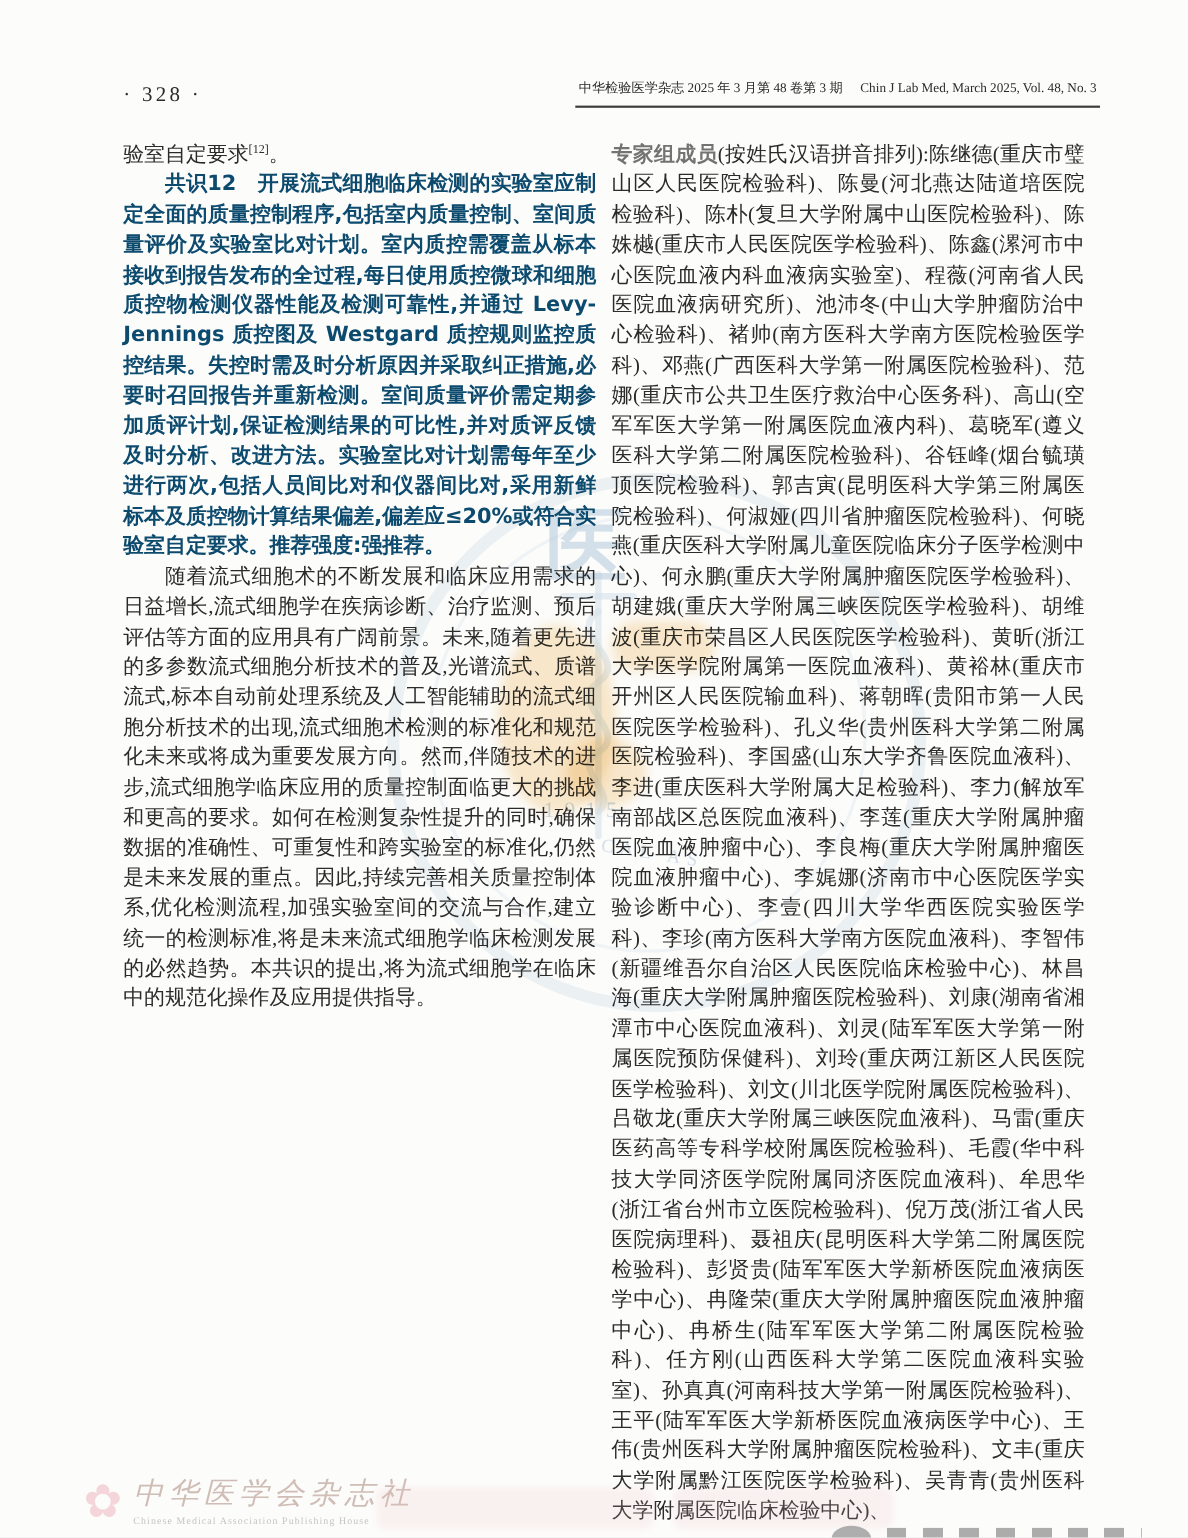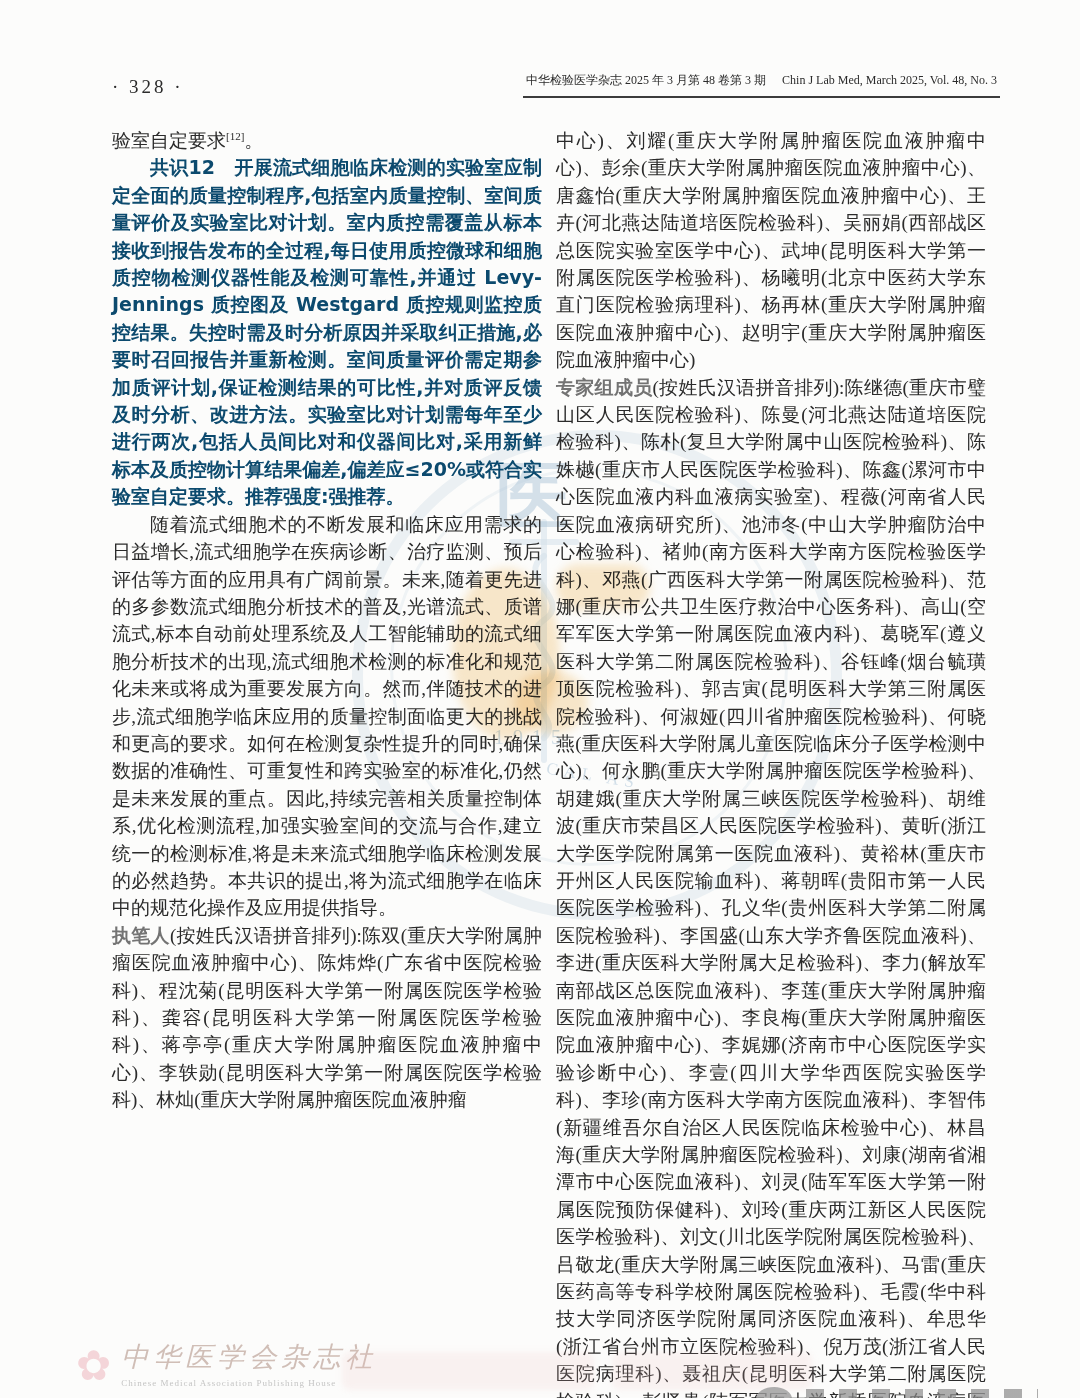--- a/index.html
+++ b/index.html
@@ -86,25 +86,23 @@
     <span class="page-num">·  328  ·</span>
     <span class="citation">
       <span>中华检验医学杂志 2025 年 3 月第 48 卷第 3 期</span><span class="en">Chin J Lab Med, March 2025, Vol. 48, No. 3</span>
     </span>
   </header>
 
   <div class="col left">
     <p class="flush"><span>验室自定要求</span><sup>[12]</sup><span>。</span></p>
     <p class="bold-para">共识12　开展流式细胞临床检测的实验室应制定全面的质量控制程序,包括室内质量控制、室间质量评价及实验室比对计划。室内质控需覆盖从标本接收到报告发布的全过程,每日使用质控微球和细胞质控物检测仪器性能及检测可靠性,并通过 Levy-Jennings 质控图及 Westgard 质控规则监控质控结果。失控时需及时分析原因并采取纠正措施,必要时召回报告并重新检测。室间质量评价需定期参加质评计划,保证检测结果的可比性,并对质评反馈及时分析、改进方法。实验室比对计划需每年至少进行两次,包括人员间比对和仪器间比对,采用新鲜标本及质控物计算结果偏差,偏差应≤20%或符合实验室自定要求。推荐强度:强推荐。</p>
     <p>随着流式细胞术的不断发展和临床应用需求的日益增长,流式细胞学在疾病诊断、治疗监测、预后评估等方面的应用具有广阔前景。未来,随着更先进的多参数流式细胞分析技术的普及,光谱流式、质谱流式,标本自动前处理系统及人工智能辅助的流式细胞分析技术的出现,流式细胞术检测的标准化和规范化未来或将成为重要发展方向。然而,伴随技术的进步,流式细胞学临床应用的质量控制面临更大的挑战和更高的要求。如何在检测复杂性提升的同时,确保数据的准确性、可重复性和跨实验室的标准化,仍然是未来发展的重点。因此,持续完善相关质量控制体系,优化检测流程,加强实验室间的交流与合作,建立统一的检测标准,将是未来流式细胞学临床检测发展的必然趋势。本共识的提出,将为流式细胞学在临床中的规范化操作及应用提供指导。</p>
-    <p class="flush"><span class="sec-label">执笔人</span><span>(按姓氏汉语拼音排列):陈双(重庆大学附属肿瘤医院血液肿瘤中心)、陈炜烨(广东省中医院检验科)、程沈菊(昆明医科大学第一附属医院医学检验科)、龚容(昆明医科大学第一附属医院医学检验科)、蒋亭亭(重庆大学附属肿瘤医院血液肿瘤中心)、李轶勋(昆明医科大学第一附属医院医学检验科)、林灿(重庆大学附属肿瘤医院血液肿瘤</span></p>
   </div>
 
   <div class="col right">
-    <p class="flush">中心)、刘耀(重庆大学附属肿瘤医院血液肿瘤中心)、彭余(重庆大学附属肿瘤医院血液肿瘤中心)、唐鑫怡(重庆大学附属肿瘤医院血液肿瘤中心)、王卉(河北燕达陆道培医院检验科)、吴丽娟(西部战区总医院实验室医学中心)、武坤(昆明医科大学第一附属医院医学检验科)、杨曦明(北京中医药大学东直门医院检验病理科)、杨再林(重庆大学附属肿瘤医院血液肿瘤中心)、赵明宇(重庆大学附属肿瘤医院血液肿瘤中心)</p>
     <p class="flush"><span class="sec-label">专家组成员</span><span>(按姓氏汉语拼音排列):陈继德(重庆市璧山区人民医院检验科)、陈曼(河北燕达陆道培医院检验科)、陈朴(复旦大学附属中山医院检验科)、陈姝樾(重庆市人民医院医学检验科)、陈鑫(漯河市中心医院血液内科血液病实验室)、程薇(河南省人民医院血液病研究所)、池沛冬(中山大学肿瘤防治中心检验科)、褚帅(南方医科大学南方医院检验医学科)、邓燕(广西医科大学第一附属医院检验科)、范娜(重庆市公共卫生医疗救治中心医务科)、高山(空军军医大学第一附属医院血液内科)、葛晓军(遵义医科大学第二附属医院检验科)、谷钰峰(烟台毓璜顶医院检验科)、郭吉寅(昆明医科大学第三附属医院检验科)、何淑娅(四川省肿瘤医院检验科)、何晓燕(重庆医科大学附属儿童医院临床分子医学检测中心)、何永鹏(重庆大学附属肿瘤医院医学检验科)、胡建娥(重庆大学附属三峡医院医学检验科)、胡维波(重庆市荣昌区人民医院医学检验科)、黄昕(浙江大学医学院附属第一医院血液科)、黄裕林(重庆市开州区人民医院输血科)、蒋朝晖(贵阳市第一人民医院医学检验科)、孔义华(贵州医科大学第二附属医院检验科)、李国盛(山东大学齐鲁医院血液科)、李进(重庆医科大学附属大足检验科)、李力(解放军南部战区总医院血液科)、李莲(重庆大学附属肿瘤医院血液肿瘤中心)、李良梅(重庆大学附属肿瘤医院血液肿瘤中心)、李娓娜(济南市中心医院医学实验诊断中心)、李壹(四川大学华西医院实验医学科)、李珍(南方医科大学南方医院血液科)、李智伟(新疆维吾尔自治区人民医院临床检验中心)、林昌海(重庆大学附属肿瘤医院检验科)、刘康(湖南省湘潭市中心医院血液科)、刘灵(陆军军医大学第一附属医院预防保健科)、刘玲(重庆两江新区人民医院医学检验科)、刘文(川北医学院附属医院检验科)、吕敬龙(重庆大学附属三峡医院血液科)、马雷(重庆医药高等专科学校附属医院检验科)、毛霞(华中科技大学同济医学院附属同济医院血液科)、牟思华(浙江省台州市立医院检验科)、倪万茂(浙江省人民医院病理科)、聂祖庆(昆明医科大学第二附属医院检验科)、彭贤贵(陆军军医大学新桥医院血液病医学中心)、冉隆荣(重庆大学附属肿瘤医院血液肿瘤中心)、冉桥生(陆军军医大学第二附属医院检验科)、任方刚(山西医科大学第二医院血液科实验室)、孙真真(河南科技大学第一附属医院检验科)、王平(陆军军医大学新桥医院血液病医学中心)、王伟(贵州医科大学附属肿瘤医院检验科)、文丰(重庆大学附属黔江医院医学检验科)、吴青青(贵州医科大学附属医院临床检验中心)、</span></p>
   </div>
 
   <div class="stain s1"></div>
   <div class="stain s2"></div>
   <div class="stain s3"></div>
 
   <div class="pub">
     <span class="pub-flower">✿</span>
     <span>

